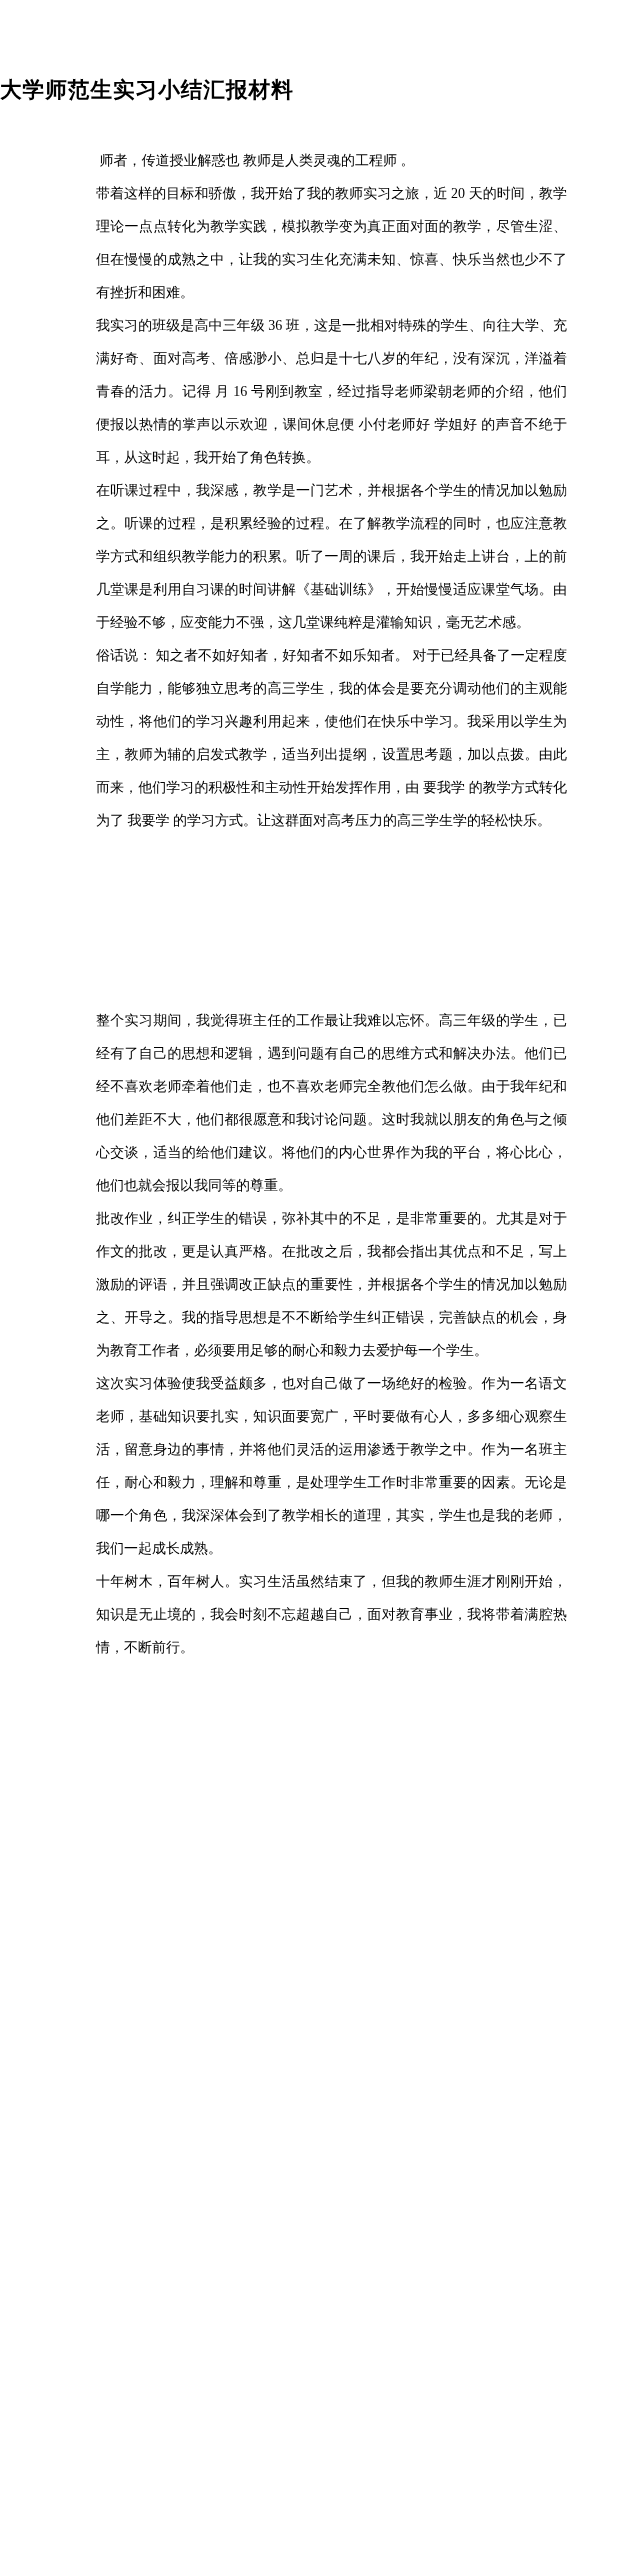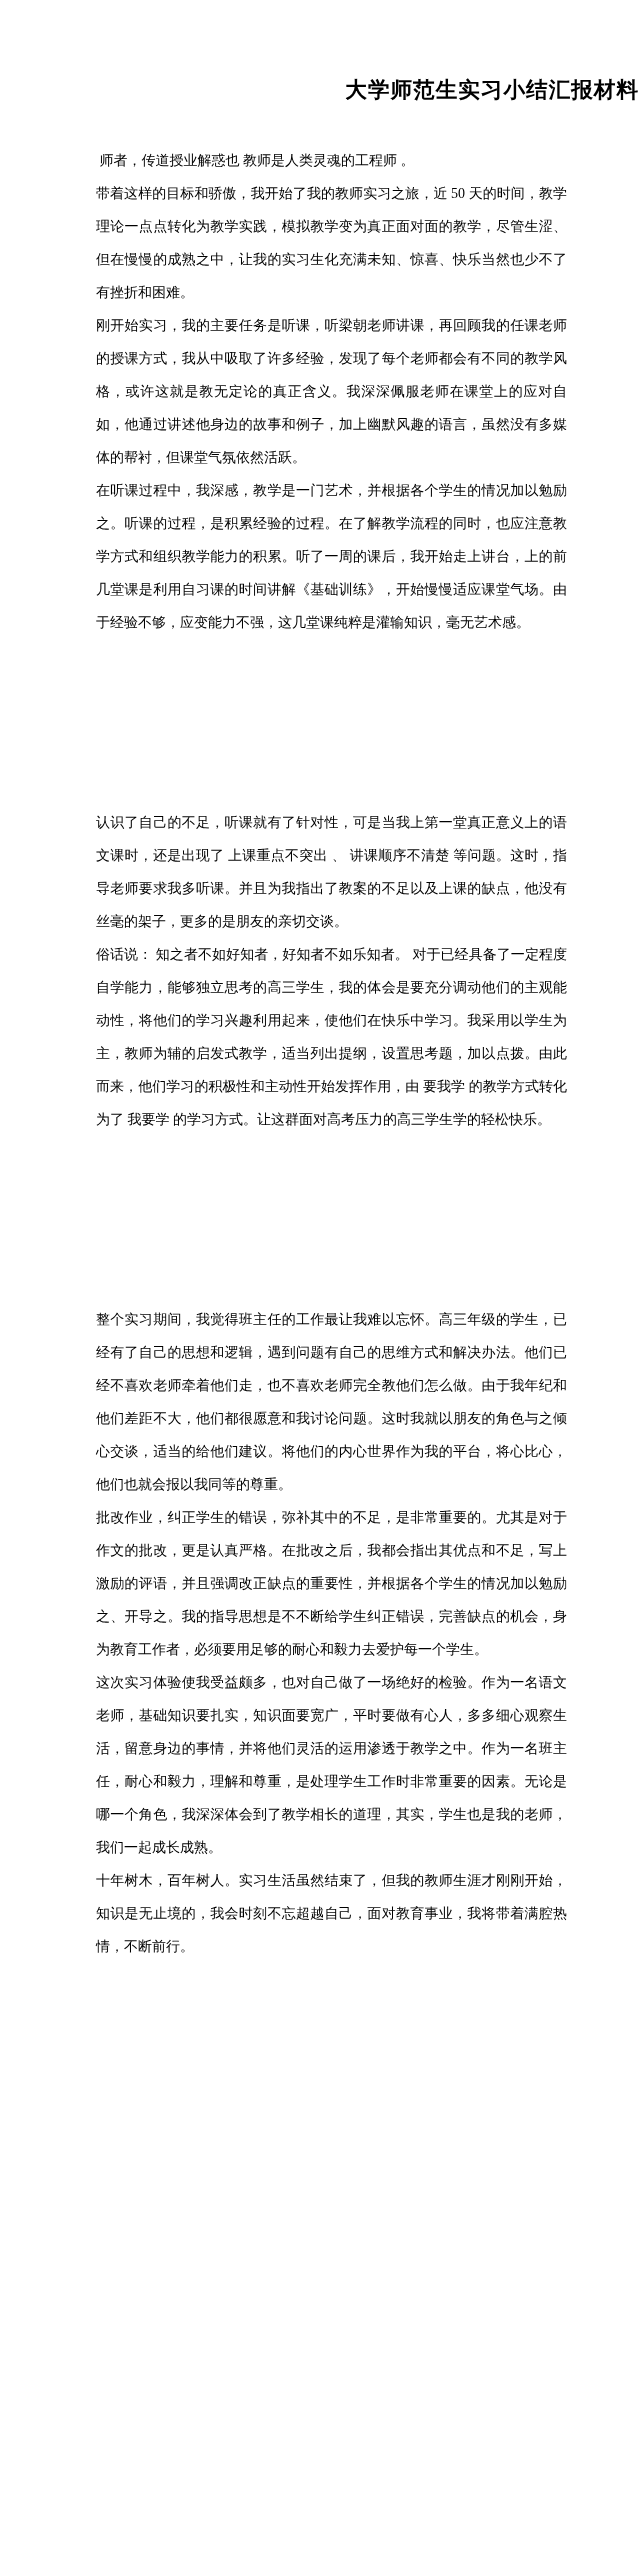--- a/index.html
+++ b/index.html
@@ -12,21 +12,21 @@
     width: 639px;
     height: 2711px;
     background: #ffffff;
     overflow: hidden;
     color: #000000;
     font-family: "Liberation Serif", "DejaVu Serif", serif;
   }
   .title {
     margin: 0;
     padding-top: 75px;
-    text-align: right;
+    text-align: left;
     font-size: 21.6px;
     font-weight: bold;
     line-height: 1.4;
     letter-spacing: 1px;
   }
   .content {
     padding: 39px 72px 0 96px;
     font-size: 14px;
     line-height: 33px;
     text-align: justify;
@@ -40,24 +40,23 @@
     margin-top: 167px;
   }
 </style>
 </head>
 <body>
 
 <div class="page">
   <h1 class="title">大学师范生实习小结汇报材料</h1>
   <div class="content">
     <p class="para"> 师者，传道授业解惑也 教师是人类灵魂的工程师 。</p>
-    <p class="para">带着这样的目标和骄傲，我开始了我的教师实习之旅，近 50 天的时间，教学理论一点点转化为教学实践，模拟教学变为真正面对面的教学，尽管生涩、但在慢慢的成熟之中，让我的实习生化充满未知、惊喜、快乐当然也少不了有挫折和困难。</p>
-    <p class="para">刚开始实习，我的主要任务是听课，听梁朝老师讲课，再回顾我的任课老师的授课方式，我从中吸取了许多经验，发现了每个老师都会有不同的教学风格，或许这就是教无定论的真正含义。我深深佩服老师在课堂上的应对自如，他通过讲述他身边的故事和例子，加上幽默风趣的语言，虽然没有多媒体的帮衬，但课堂气氛依然活跃。</p>
+    <p class="para">带着这样的目标和骄傲，我开始了我的教师实习之旅，近 20 天的时间，教学理论一点点转化为教学实践，模拟教学变为真正面对面的教学，尽管生涩、但在慢慢的成熟之中，让我的实习生化充满未知、惊喜、快乐当然也少不了有挫折和困难。</p>
+    <p class="para">我实习的班级是高中三年级 36 班，这是一批相对特殊的学生、向往大学、充满好奇、面对高考、倍感渺小、总归是十七八岁的年纪，没有深沉，洋溢着青春的活力。记得 月 16 号刚到教室，经过指导老师梁朝老师的介绍，他们便报以热情的掌声以示欢迎，课间休息便 小付老师好 学姐好 的声音不绝于耳，从这时起，我开始了角色转换。</p>
     <p class="para">在听课过程中，我深感，教学是一门艺术，并根据各个学生的情况加以勉励之。听课的过程，是积累经验的过程。在了解教学流程的同时，也应注意教学方式和组织教学能力的积累。听了一周的课后，我开始走上讲台，上的前几堂课是利用自习课的时间讲解《基础训练》，开始慢慢适应课堂气场。由于经验不够，应变能力不强，这几堂课纯粹是灌输知识，毫无艺术感。</p>
-    <p class="para gap-before">认识了自己的不足，听课就有了针对性，可是当我上第一堂真正意义上的语文课时，还是出现了 上课重点不突出 、 讲课顺序不清楚 等问题。这时，指导老师要求我多听课。并且为我指出了教案的不足以及上课的缺点，他没有丝毫的架子，更多的是朋友的亲切交谈。</p>
     <p class="para">俗话说： 知之者不如好知者，好知者不如乐知者。 对于已经具备了一定程度自学能力，能够独立思考的高三学生，我的体会是要充分调动他们的主观能动性，将他们的学习兴趣利用起来，使他们在快乐中学习。我采用以学生为主，教师为辅的启发式教学，适当列出提纲，设置思考题，加以点拨。由此而来，他们学习的积极性和主动性开始发挥作用，由 要我学 的教学方式转化为了 我要学 的学习方式。让这群面对高考压力的高三学生学的轻松快乐。</p>
     <p class="para gap-before">整个实习期间，我觉得班主任的工作最让我难以忘怀。高三年级的学生，已经有了自己的思想和逻辑，遇到问题有自己的思维方式和解决办法。他们已经不喜欢老师牵着他们走，也不喜欢老师完全教他们怎么做。由于我年纪和他们差距不大，他们都很愿意和我讨论问题。这时我就以朋友的角色与之倾心交谈，适当的给他们建议。将他们的内心世界作为我的平台，将心比心，他们也就会报以我同等的尊重。</p>
     <p class="para">批改作业，纠正学生的错误，弥补其中的不足，是非常重要的。尤其是对于作文的批改，更是认真严格。在批改之后，我都会指出其优点和不足，写上激励的评语，并且强调改正缺点的重要性，并根据各个学生的情况加以勉励之、开导之。我的指导思想是不不断给学生纠正错误，完善缺点的机会，身为教育工作者，必须要用足够的耐心和毅力去爱护每一个学生。</p>
     <p class="para">这次实习体验使我受益颇多，也对自己做了一场绝好的检验。作为一名语文老师，基础知识要扎实，知识面要宽广，平时要做有心人，多多细心观察生活，留意身边的事情，并将他们灵活的运用渗透于教学之中。作为一名班主任，耐心和毅力，理解和尊重，是处理学生工作时非常重要的因素。无论是哪一个角色，我深深体会到了教学相长的道理，其实，学生也是我的老师，我们一起成长成熟。</p>
     <p class="para">十年树木，百年树人。实习生活虽然结束了，但我的教师生涯才刚刚开始，知识是无止境的，我会时刻不忘超越自己，面对教育事业，我将带着满腔热情，不断前行。</p>
   </div>
 </div>
 
 
 </body></html>

